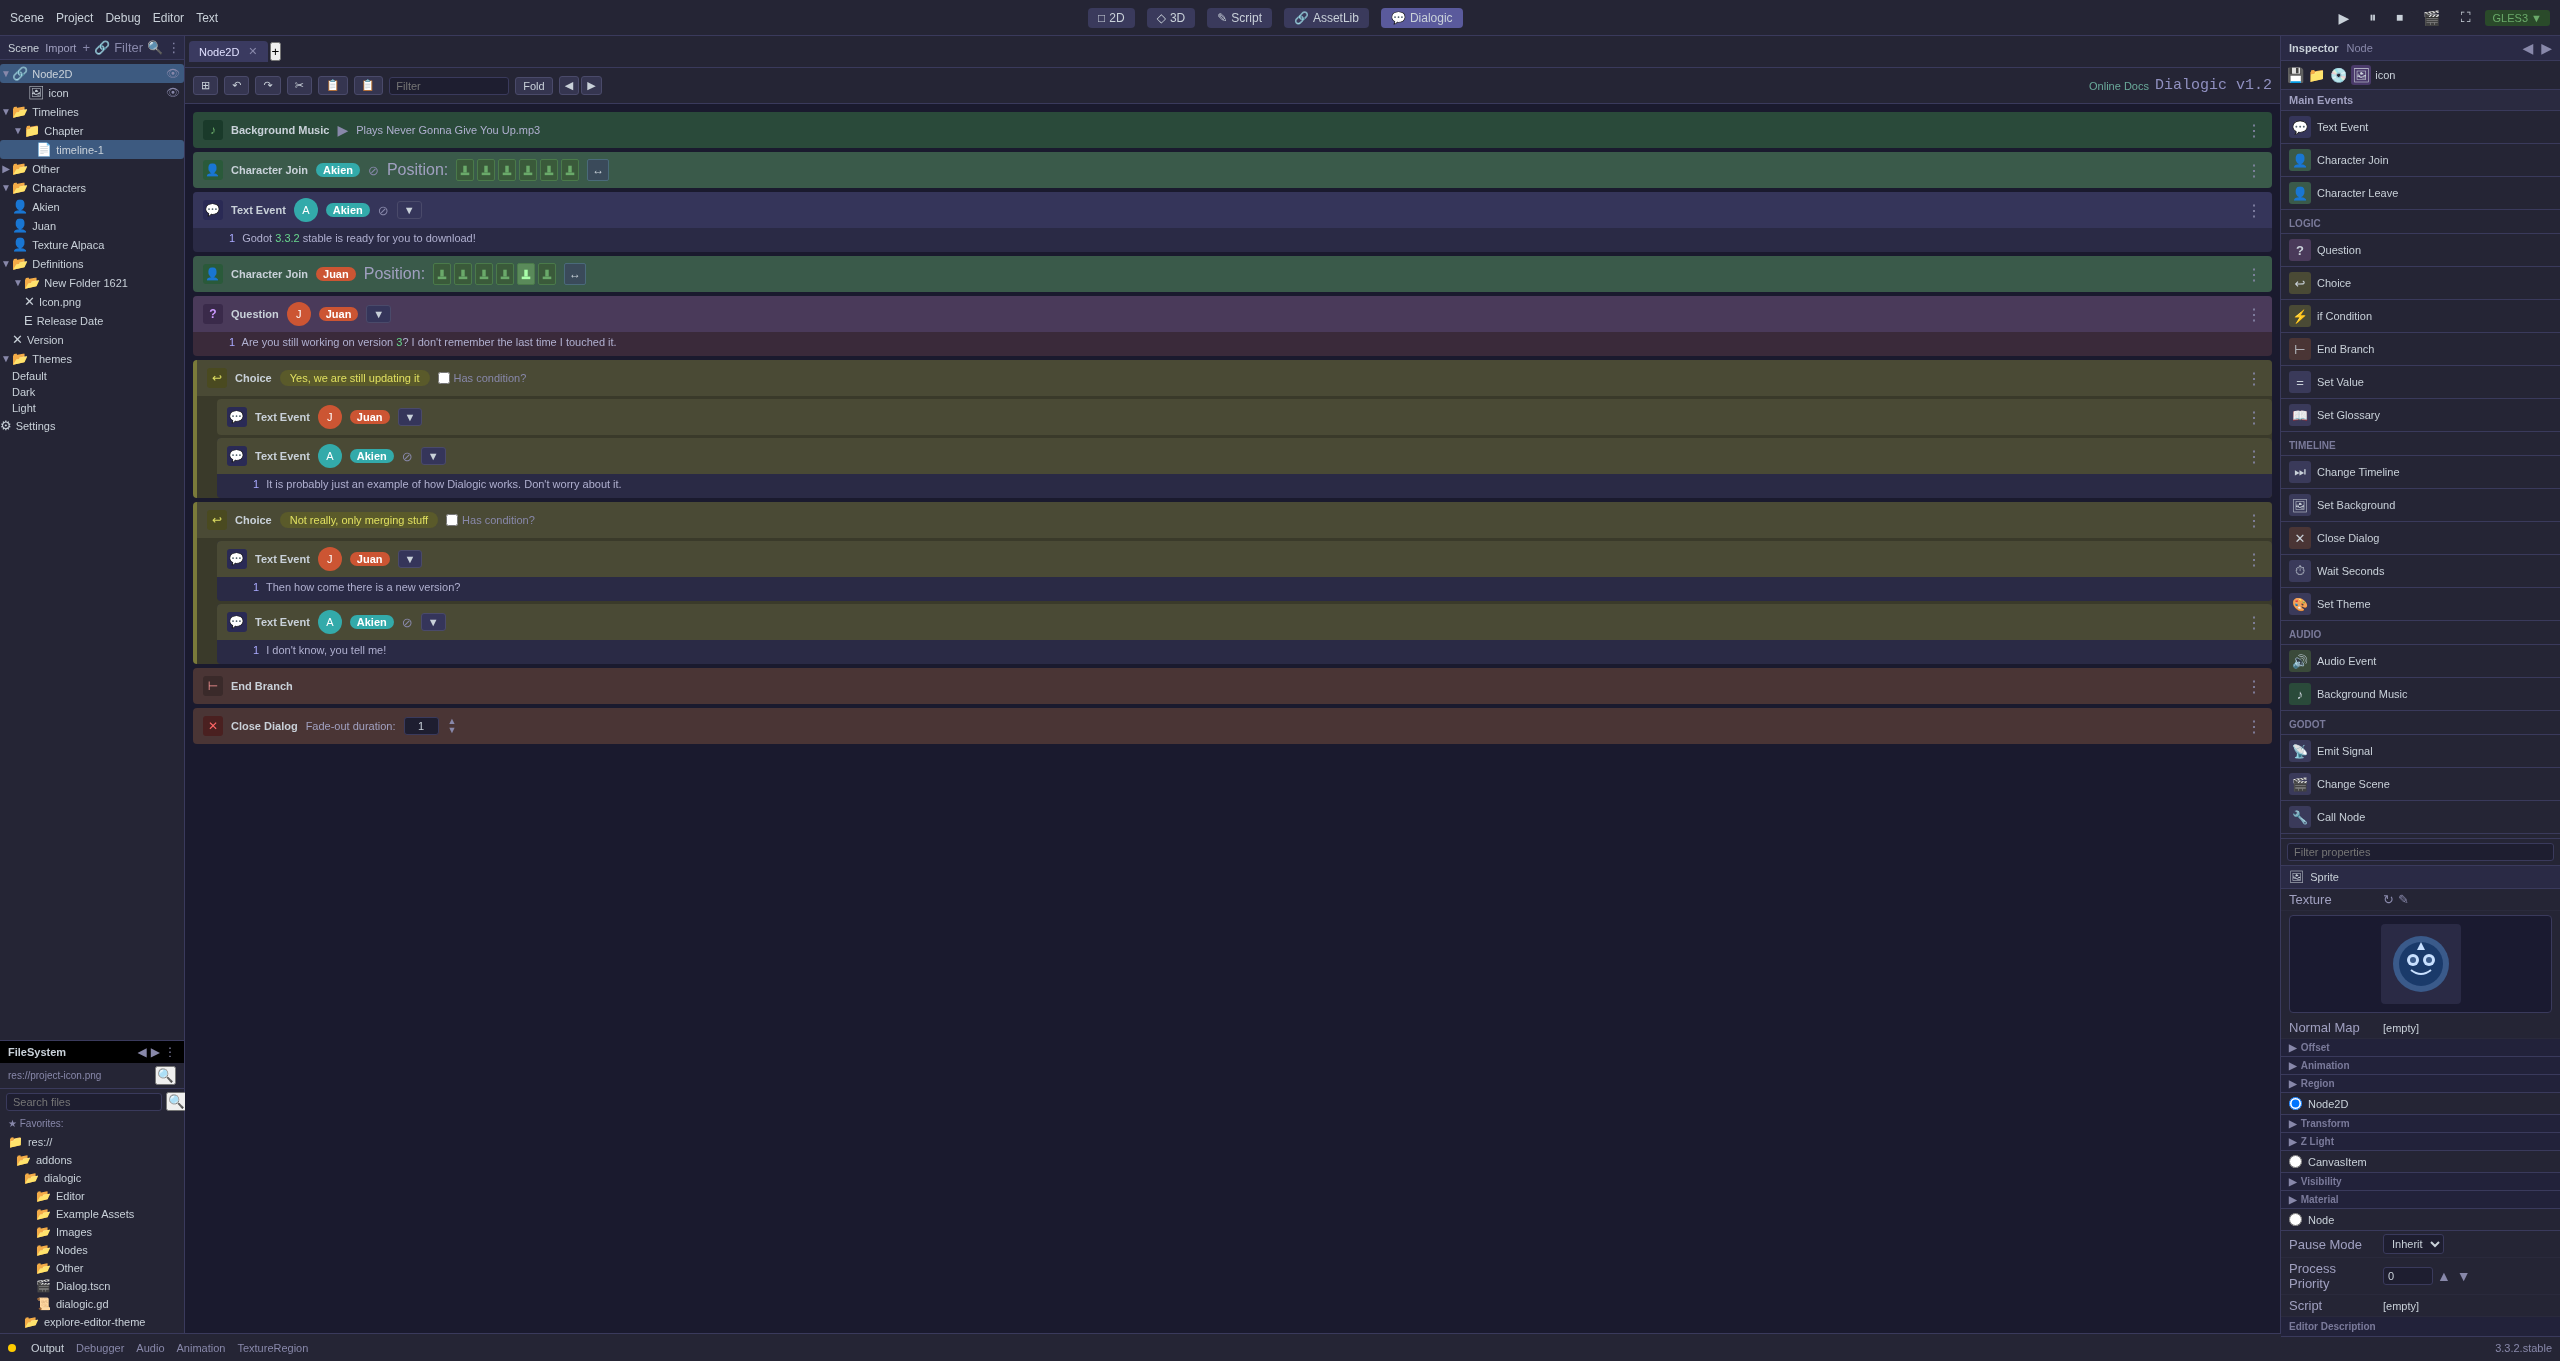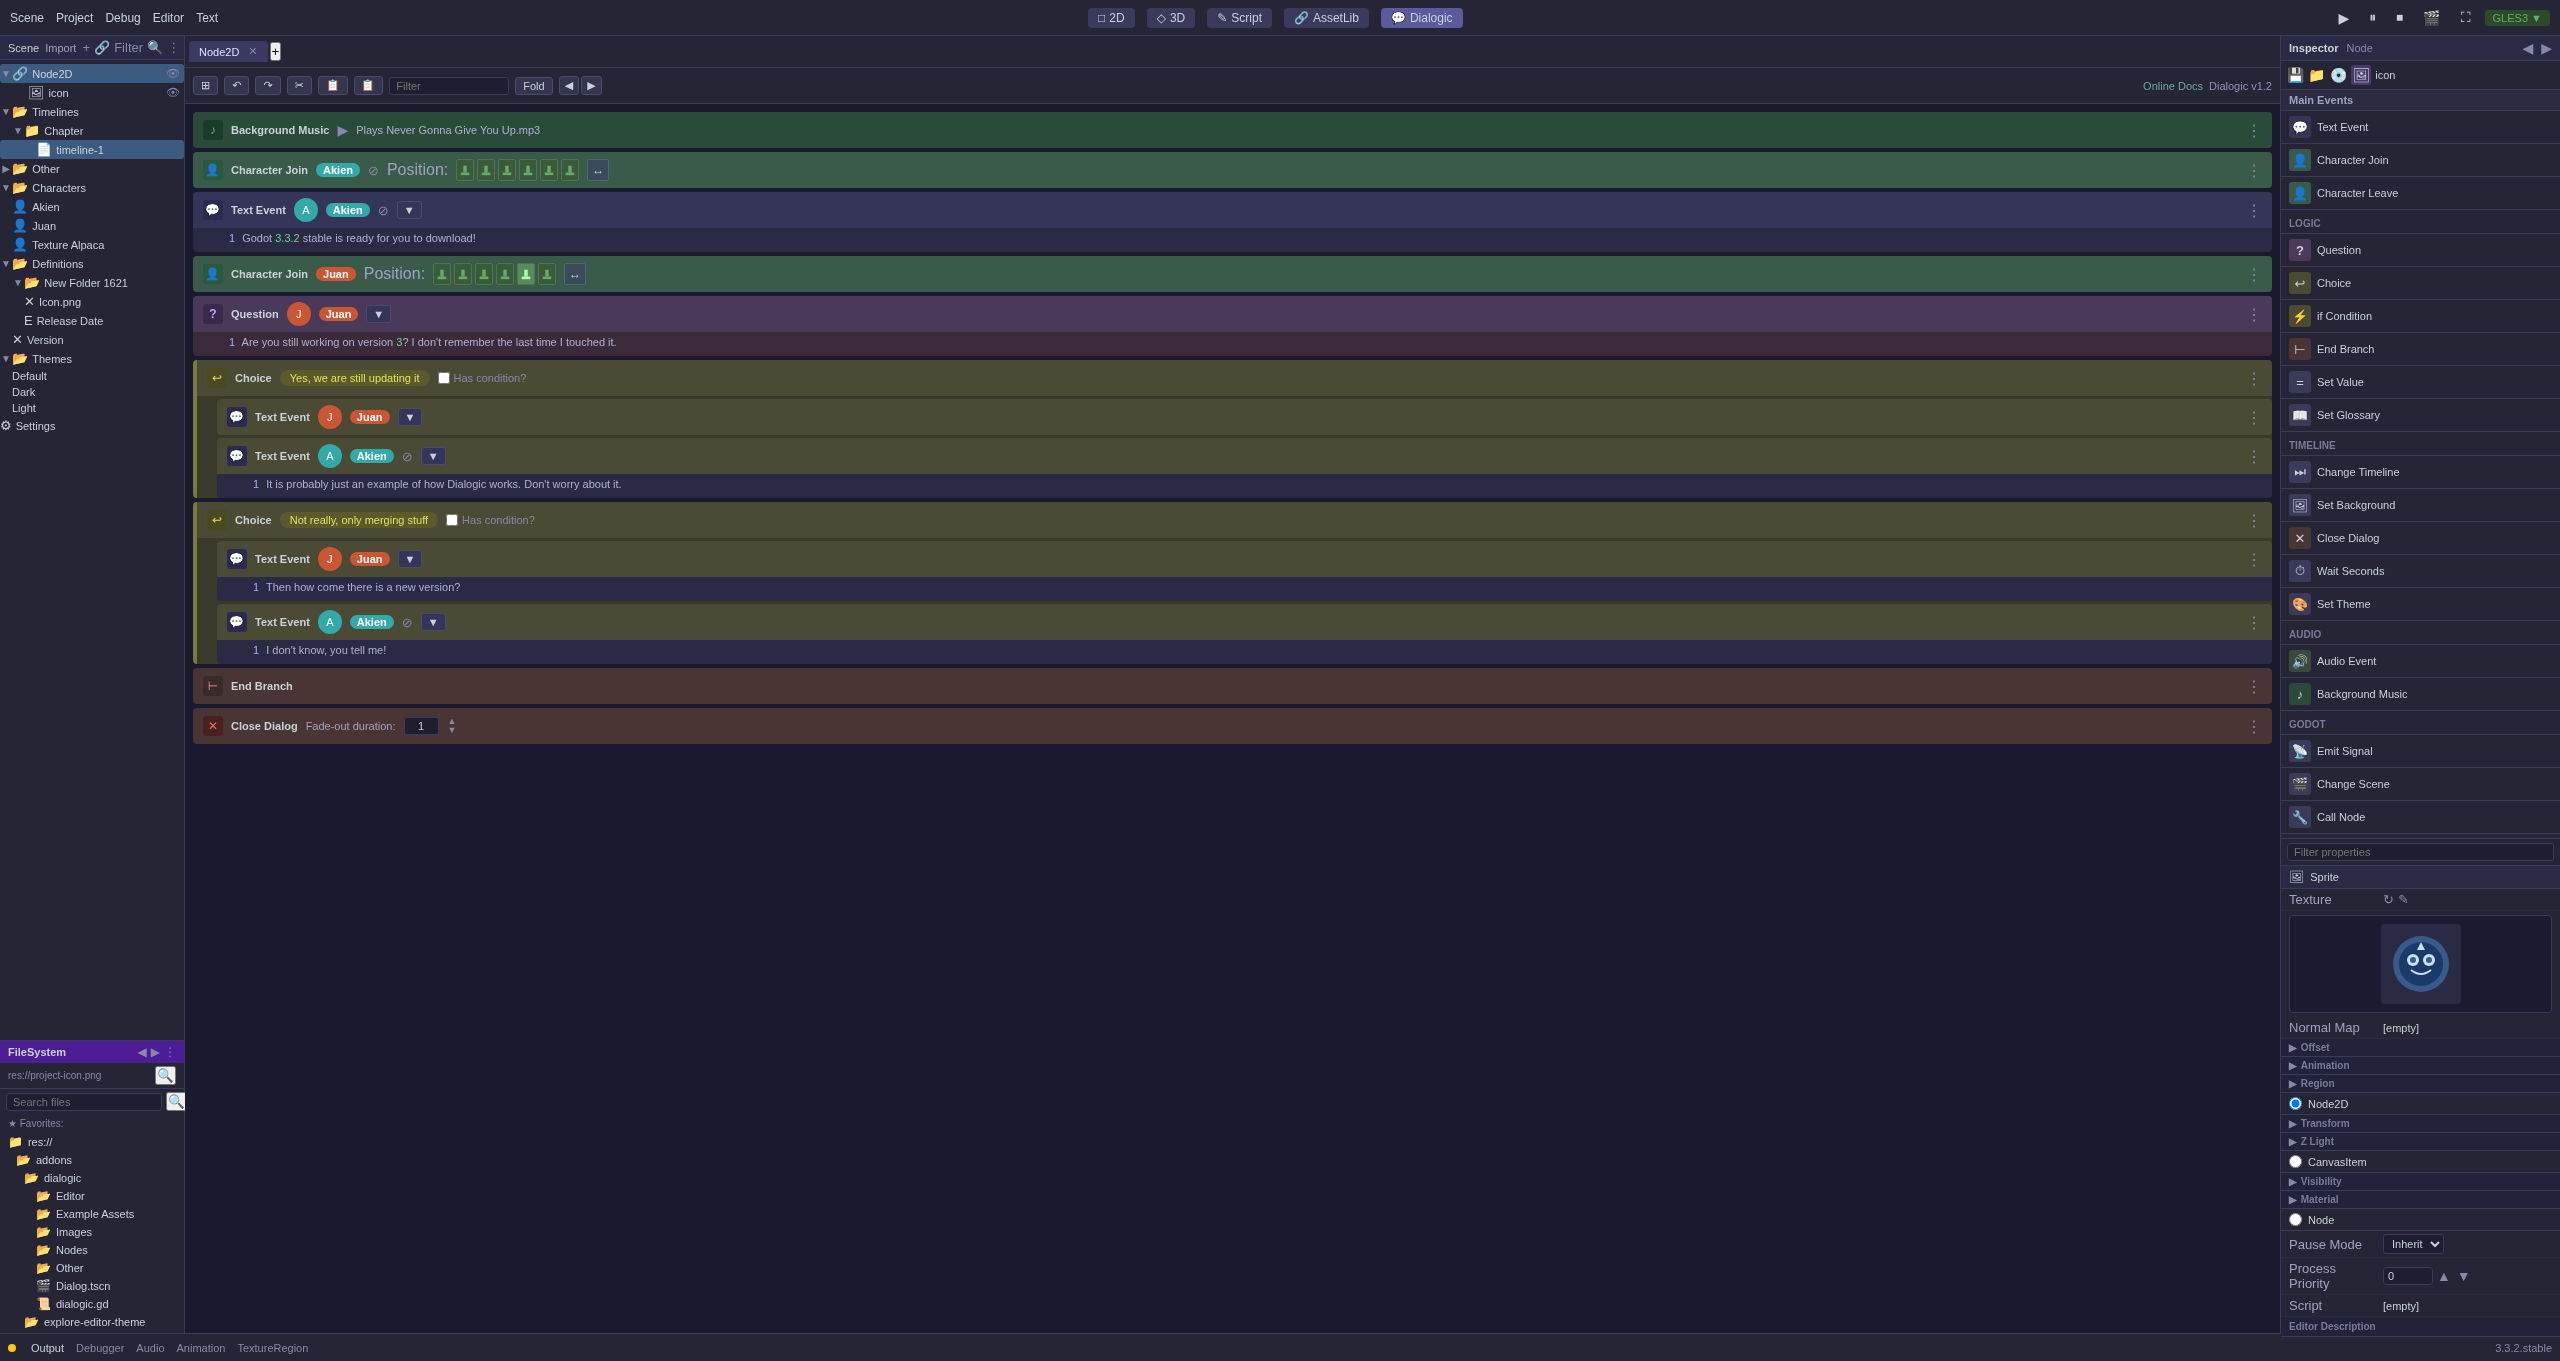--- a/index.html
+++ b/index.html
@@ -28,21 +28,21 @@
     #scene-header .scene-actions button { background: none; border: none; color: #8888aa; cursor: pointer; font-size: 13px; }
     .tree-area { flex: 1; overflow-y: auto; padding: 4px 0; }
     .tree-item { display: flex; align-items: center; padding: 2px 4px 2px 0; cursor: pointer; border-radius: 3px; }
     .tree-item.selected { background: #3d5a80; }
     .tree-indent { display: inline-block; }
     .tree-arrow { color: #8888aa; font-size: 10px; width: 12px; text-align: center; }
     .tree-icon { margin-right: 4px; font-size: 13px; }
     .tree-label { font-size: 11px; flex: 1; }
     .tree-eye { color: #8888aa; font-size: 11px; margin-left: auto; }
     .filesystem-section { border-top: 1px solid #3a3a5c; }
-    .fs-header { display: flex; align-items: center; padding: 4px 8px; background: #4c1d95; cursor: pointer; }
+    .fs-header { display: flex; align-items: center; padding: 4px 8px; background: #000000; cursor: pointer; }
     .fs-header span { font-size: 11px; font-weight: bold; flex: 1; }
     .fs-header .fs-actions { display: flex; gap: 4px; }
     .fs-header button { background: none; border: none; color: #8888aa; cursor: pointer; font-size: 12px; }
     .fs-path { display: flex; align-items: center; padding: 3px 8px; background: #252535; border-bottom: 1px solid #3a3a5c; gap: 4px; }
     .fs-path span { font-size: 10px; color: #8888aa; flex: 1; }
     .search-area { padding: 3px 6px; display: flex; align-items: center; gap: 4px; }
     .search-area input { background: #1e1e30; border: 1px solid #3a3a5c; color: #c9d1d9; padding: 2px 6px; border-radius: 3px; font-size: 11px; flex: 1; }
     .favorites-label { padding: 4px 8px; font-size: 10px; color: #8888aa; }
     .fs-item { display: flex; align-items: center; padding: 2px 8px; cursor: pointer; font-size: 11px; }
     .fs-item .fi-icon { margin-right: 5px; font-size: 12px; }
@@ -53,21 +53,21 @@
     .editor-tab { display: flex; align-items: center; gap: 5px; padding: 4px 10px; border-radius: 4px 4px 0 0; cursor: pointer; font-size: 11px; background: #2a2a45; color: #8888aa; }
     .editor-tab.active { background: #3a3a60; color: #e0e0ff; }
     .editor-tab .tab-close { color: #8888aa; font-size: 11px; margin-left: 4px; }
     #toolbar { display: flex; align-items: center; background: #252535; border-bottom: 1px solid #3a3a5c; padding: 4px 8px; gap: 6px; height: 36px; }
     #toolbar button { background: #353550; border: 1px solid #4a4a6a; color: #c9d1d9; padding: 2px 7px; border-radius: 3px; cursor: pointer; font-size: 11px; }
     #toolbar .filter-input { background: #1e1e30; border: 1px solid #3a3a5c; color: #c9d1d9; padding: 2px 6px; border-radius: 3px; font-size: 11px; width: 120px; }
     #toolbar .fold-btn { margin-left: auto; }
     #toolbar .nav-btns { display: flex; gap: 2px; }
     #toolbar .nav-btns button { padding: 2px 5px; }
     .online-docs { color: #6aaa9a; font-size: 11px; cursor: pointer; }
-    .dialogic-ver { color: #9090c0; font-size: 11px; }
+    .dialogic-ver { color: #9090c0; font-size: 15px; font-family: Liberation Mono, monospace; }
 
     
     #dialog-editor { flex: 1; overflow-y: auto; background: #1a1a2e; padding: 8px; display: flex; flex-direction: column; gap: 4px; }
 
     
     .event-row { border-radius: 4px; overflow: hidden; }
     .event-header { display: flex; align-items: center; padding: 6px 10px; gap: 8px; min-height: 36px; }
     .event-header .event-menu { margin-left: auto; color: #8888aa; cursor: pointer; font-size: 16px; }
     .event-icon { width: 20px; height: 20px; border-radius: 3px; display: flex; align-items: center; justify-content: center; font-size: 12px; flex-shrink: 0; }
     .event-type { font-size: 11px; color: #c9d1d9; font-weight: bold; }

